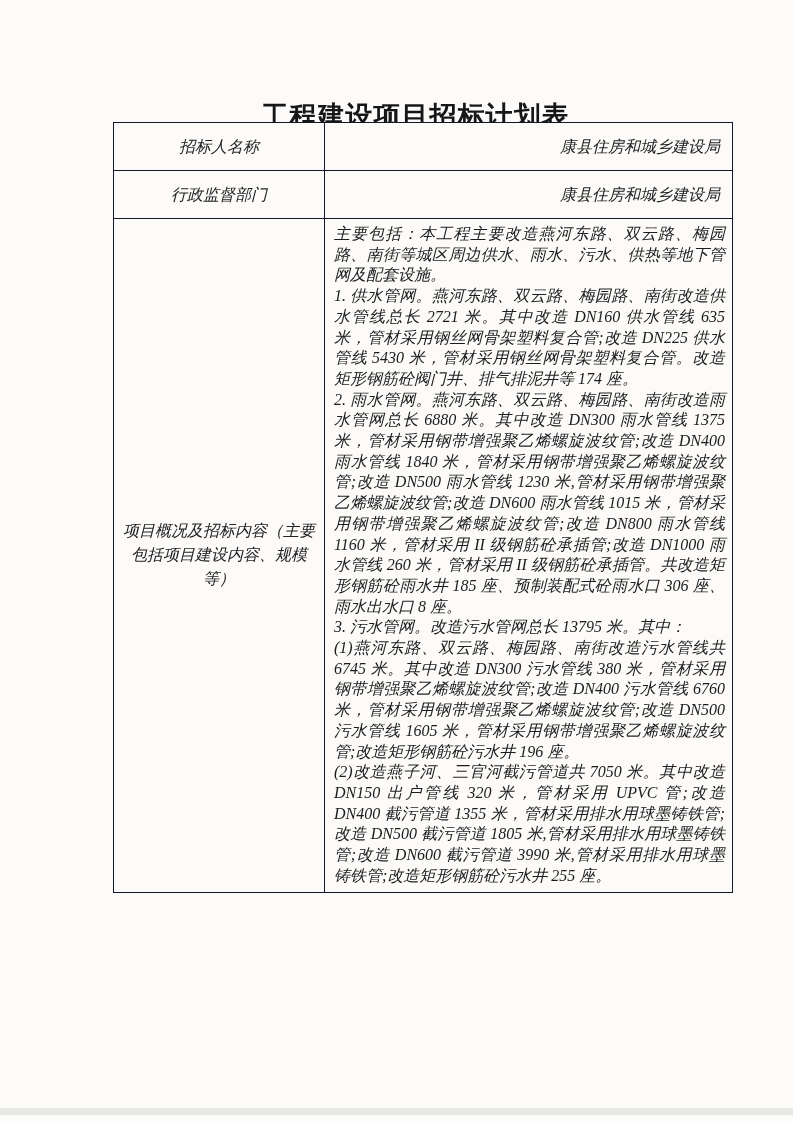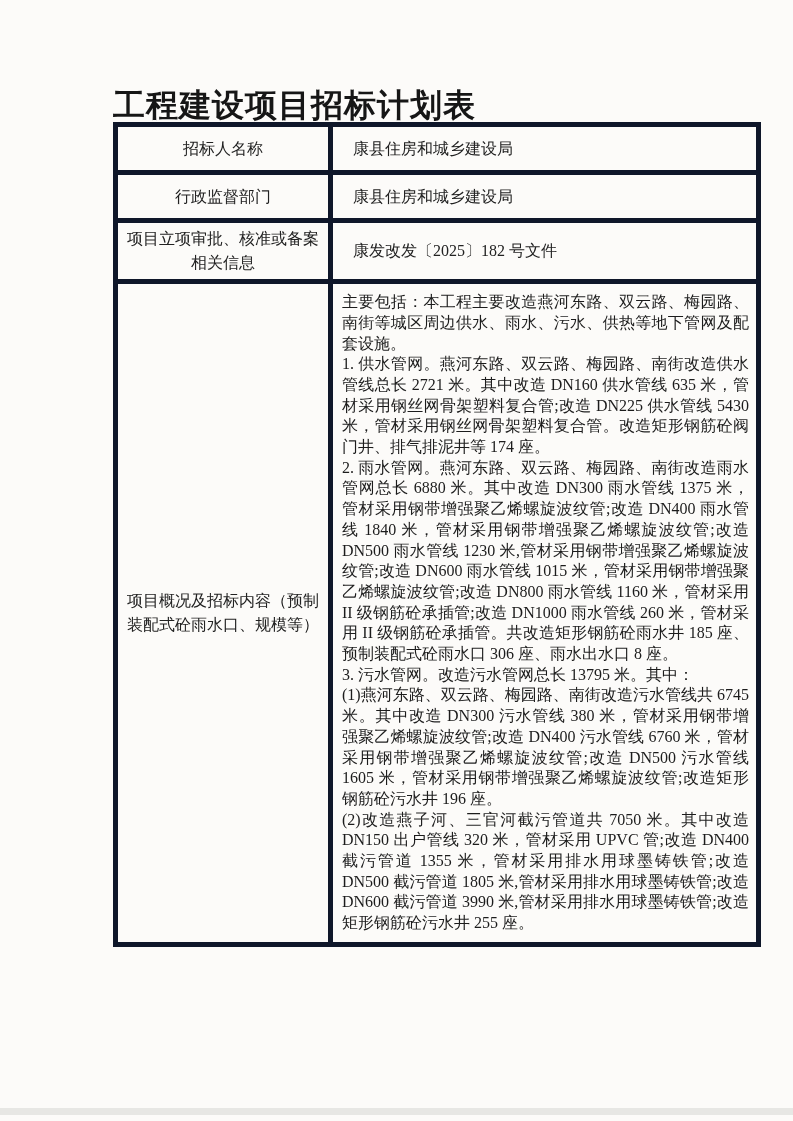--- a/index.html
+++ b/index.html
@@ -14,51 +14,53 @@
     background: #fcfbf9;
     overflow: hidden;
     font-family: "Liberation Serif", "DejaVu Serif", serif;
     color: #1d1d1d;
   }
   .doc-title {
     position: absolute;
     top: 84px;
     left: 113px;
     width: 577px;
-    margin: 0;
-    font-size: 32px;
+    margin: 14px;
+    text-align: center;
+    font-size: 27px;
     font-weight: bold;
     letter-spacing: 1px;
     color: #161616;
   }
   table.bid-table {
     position: absolute;
     top: 122px;
     left: 113px;
     width: 577px;
     border-collapse: collapse;
     table-layout: fixed;
     font-size: 16px;
   }
   table.bid-table td {
-    border: 5px solid #0f172a;
+    border: 1px solid #0f172a;
     vertical-align: middle;
     background: #fcfbf9;
+    font-style: italic;
   }
   td.cell-label {
     width: 194px;
     text-align: center;
     padding: 4px 8px;
     line-height: 24px;
     color: #222222;
   }
   td.cell-value {
     width: 383px;
-    text-align: left;
-    padding: 4px 20px;
+    text-align: right;
+    padding: 4px 12px;
     line-height: 22px;
     color: #222222;
   }
   tr.row-short-1 { height: 48px; }
   tr.row-short-2 { height: 52px; }
   tr.row-short-3 { height: 48px; }
   tr.row-short-4 { height: 59px; }
   tr.row-overview { height: 663px; }
   td.overview-value {
     vertical-align: top;
@@ -95,27 +97,23 @@
         <td class="cell-label">招标人名称</td>
         <td class="cell-value">康县住房和城乡建设局</td>
       </tr>
 
 
       <tr class="row-short-3">
         <td class="cell-label">行政监督部门</td>
         <td class="cell-value">康县住房和城乡建设局</td>
       </tr>
 
-      <tr class="row-short-4">
-        <td class="cell-label">项目立项审批、核准或备案相关信息</td>
-        <td class="cell-value">康发改发〔2025〕182 号文件</td>
-      </tr>
 
       <tr class="row-overview">
-        <td class="cell-label">项目概况及招标内容（预制装配式砼雨水口、规模等）</td>
+        <td class="cell-label">项目概况及招标内容（主要包括项目建设内容、规模等）</td>
         <td class="cell-value overview-value">
           <p>主要包括：本工程主要改造燕河东路、双云路、梅园路、南街等城区周边供水、雨水、污水、供热等地下管网及配套设施。</p>
           <p>1. 供水管网。燕河东路、双云路、梅园路、南街改造供水管线总长 2721 米。其中改造 DN160 供水管线 635 米，管材采用钢丝网骨架塑料复合管;改造 DN225 供水管线 5430 米，管材采用钢丝网骨架塑料复合管。改造矩形钢筋砼阀门井、排气排泥井等 174 座。</p>
           <p>2. 雨水管网。燕河东路、双云路、梅园路、南街改造雨水管网总长 6880 米。其中改造 DN300 雨水管线 1375 米，管材采用钢带增强聚乙烯螺旋波纹管;改造 DN400 雨水管线 1840 米，管材采用钢带增强聚乙烯螺旋波纹管;改造 DN500 雨水管线 1230 米,管材采用钢带增强聚乙烯螺旋波纹管;改造 DN600 雨水管线 1015 米，管材采用钢带增强聚乙烯螺旋波纹管;改造 DN800 雨水管线 1160 米，管材采用 II 级钢筋砼承插管;改造 DN1000 雨水管线 260 米，管材采用 II 级钢筋砼承插管。共改造矩形钢筋砼雨水井 185 座、预制装配式砼雨水口 306 座、雨水出水口 8 座。</p>
           <p>3. 污水管网。改造污水管网总长 13795 米。其中：</p>
           <p>(1)燕河东路、双云路、梅园路、南街改造污水管线共 6745 米。其中改造 DN300 污水管线 380 米，管材采用钢带增强聚乙烯螺旋波纹管;改造 DN400 污水管线 6760 米，管材采用钢带增强聚乙烯螺旋波纹管;改造 DN500 污水管线 1605 米，管材采用钢带增强聚乙烯螺旋波纹管;改造矩形钢筋砼污水井 196 座。</p>
           <p>(2)改造燕子河、三官河截污管道共 7050 米。其中改造 DN150 出户管线 320 米，管材采用 UPVC 管;改造 DN400 截污管道 1355 米，管材采用排水用球墨铸铁管;改造 DN500 截污管道 1805 米,管材采用排水用球墨铸铁管;改造 DN600 截污管道 3990 米,管材采用排水用球墨铸铁管;改造矩形钢筋砼污水井 255 座。</p>
         </td>
       </tr>
     </tbody>

